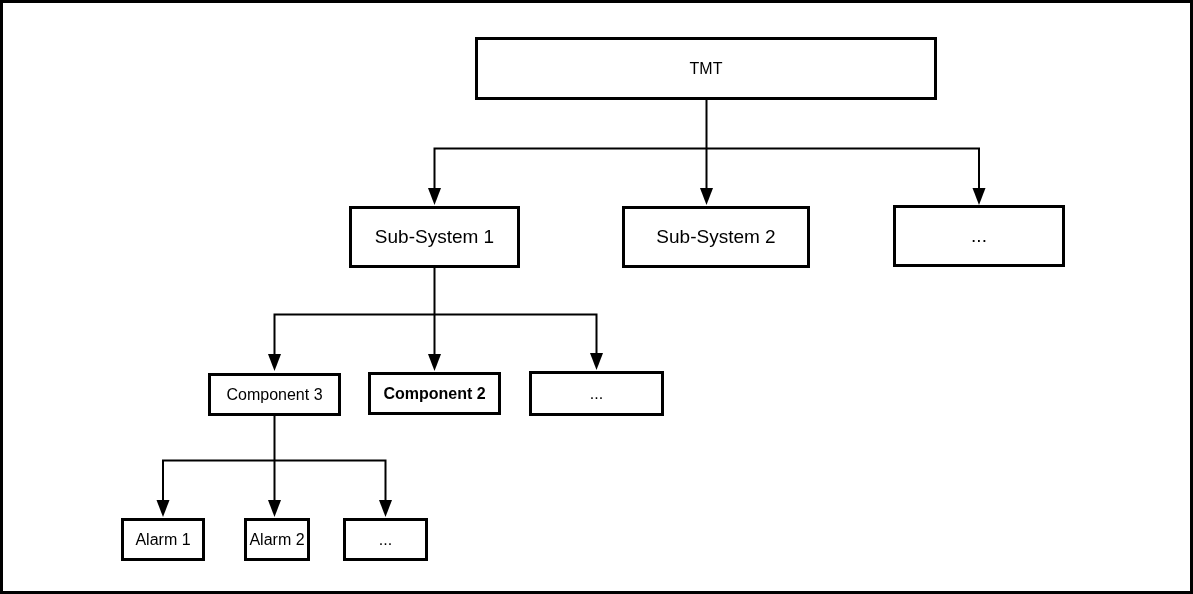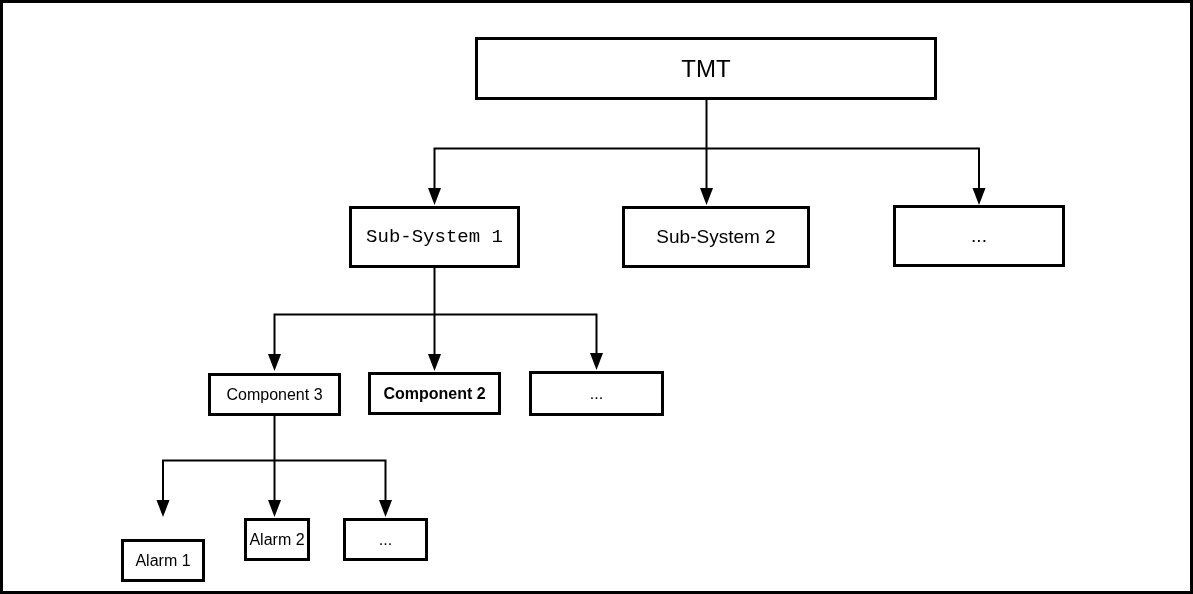--- a/index.html
+++ b/index.html
@@ -33,31 +33,31 @@
     box-sizing: border-box;
     background: #ffffff;
     border: 3px solid #000000;
     color: #000000;
     display: flex;
     align-items: center;
     justify-content: center;
     text-align: center;
     white-space: nowrap;
   }
-  .node-root      { left: 475px; top: 37px;  width: 462px; height: 63px; font-size: 24px; }
+  .node-root      { left: 475px; top: 37px;  width: 462px; height: 63px; font-size: 16px; }
   .node-l2        { top: 206px; height: 62px; font-size: 19px; }
-  .node-sub1      { left: 349px; width: 171px; font-family: Liberation Mono, monospace; }
+  .node-sub1      { left: 349px; width: 171px; }
   .node-sub2      { left: 622px; width: 188px; }
   .node-sub-more  { left: 893px; top: 205px; width: 172px; }
   .node-l3        { height: 43px; font-size: 16px; }
   .node-comp1     { left: 208px; top: 373px; width: 133px; }
   .node-comp2     { left: 368px; top: 372px; width: 133px; font-weight: bold; }
   .node-comp-more { left: 529px; top: 371px; width: 135px; height: 45px; }
   .node-l4        { top: 518px; height: 43px; font-size: 16px; }
-  .node-alarm1    { left: 121px; width: 84px; margin-top: 21px; }
+  .node-alarm1    { left: 121px; width: 84px; }
   .node-alarm2    { left: 232px; width: 66px; margin-left: 12px; }
   .node-alarm-more{ left: 343px; width: 85px; }
   .connector-layer path {
     stroke: #000000;
     stroke-width: 2;
     fill: none;
   }
   .connector-layer polygon {
     fill: #000000;
     stroke: none;

